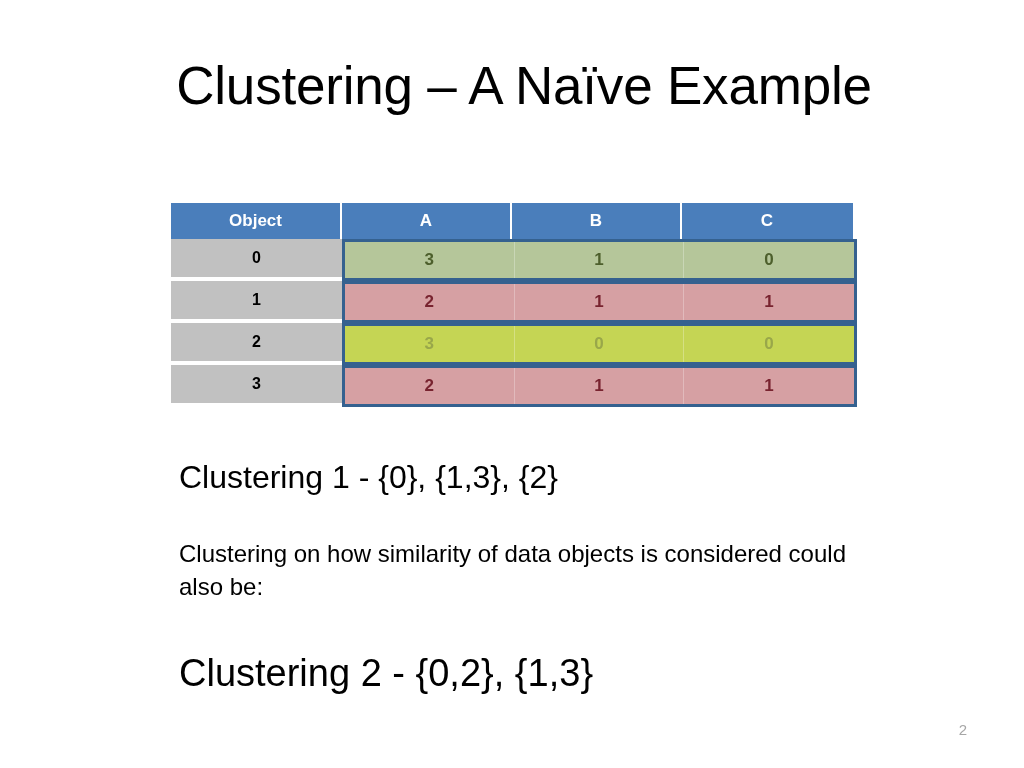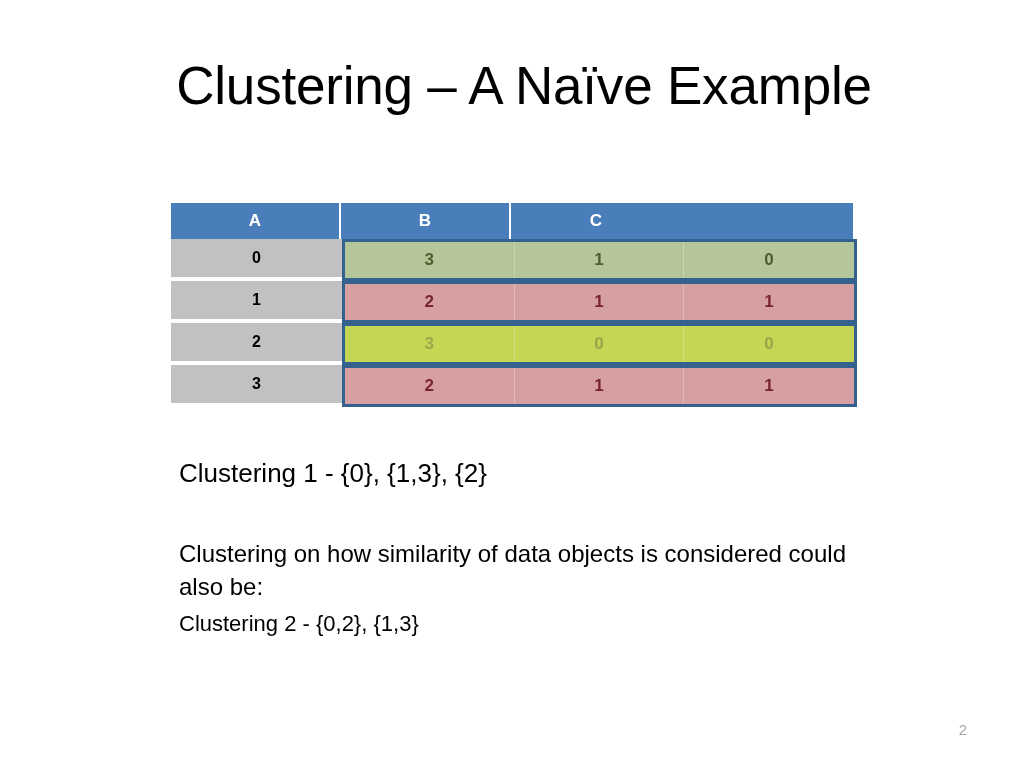--- a/index.html
+++ b/index.html
@@ -109,33 +109,33 @@
   .val-cell:last-child { border-right: none; }
 
   
   .body-line {
     position: absolute;
     left: 179px;
     color: #000000;
   }
   #clustering-1 {
     top: 458px;
-    font-size: 26px;
+    font-size: 32px;
     line-height: 1.2;
     white-space: nowrap;
   }
   #explanation {
     top: 537px;
     width: 680px;
     font-size: 24px;
     line-height: 1.38;
   }
   #clustering-2 {
-    top: 611px;
-    font-size: 22px;
+    top: 651px;
+    font-size: 38px;
     line-height: 1.2;
     white-space: nowrap;
   }
 
   
   #page-number {
     position: absolute;
     right: 57px;
     bottom: 30px;
     font-size: 15px;
@@ -143,20 +143,21 @@
   }
 </style>
 </head>
 <body>
 
 <div id="slide-title">Clustering – A Naïve Example</div>
 
 <div id="data-table">
 
   <div class="table-header" style="background: rgb(74, 126, 187);">
+    <div class="th col-object" style="color: rgb(255, 255, 255);">Object</div>
     <div class="th col-val" style="color: rgb(255, 255, 255);">A</div>
     <div class="th col-val" style="color: rgb(255, 255, 255);">B</div>
     <div class="th col-val" style="color: rgb(255, 255, 255);">C</div>
   </div>
 
   <div class="obj-col">
     <div class="obj-cell" style="background: rgb(193, 193, 193);">0</div>
     <div class="obj-cell" style="background: rgb(193, 193, 193);">1</div>
     <div class="obj-cell" style="background: rgb(193, 193, 193);">2</div>
     <div class="obj-cell" style="background: rgb(193, 193, 193);">3</div>

